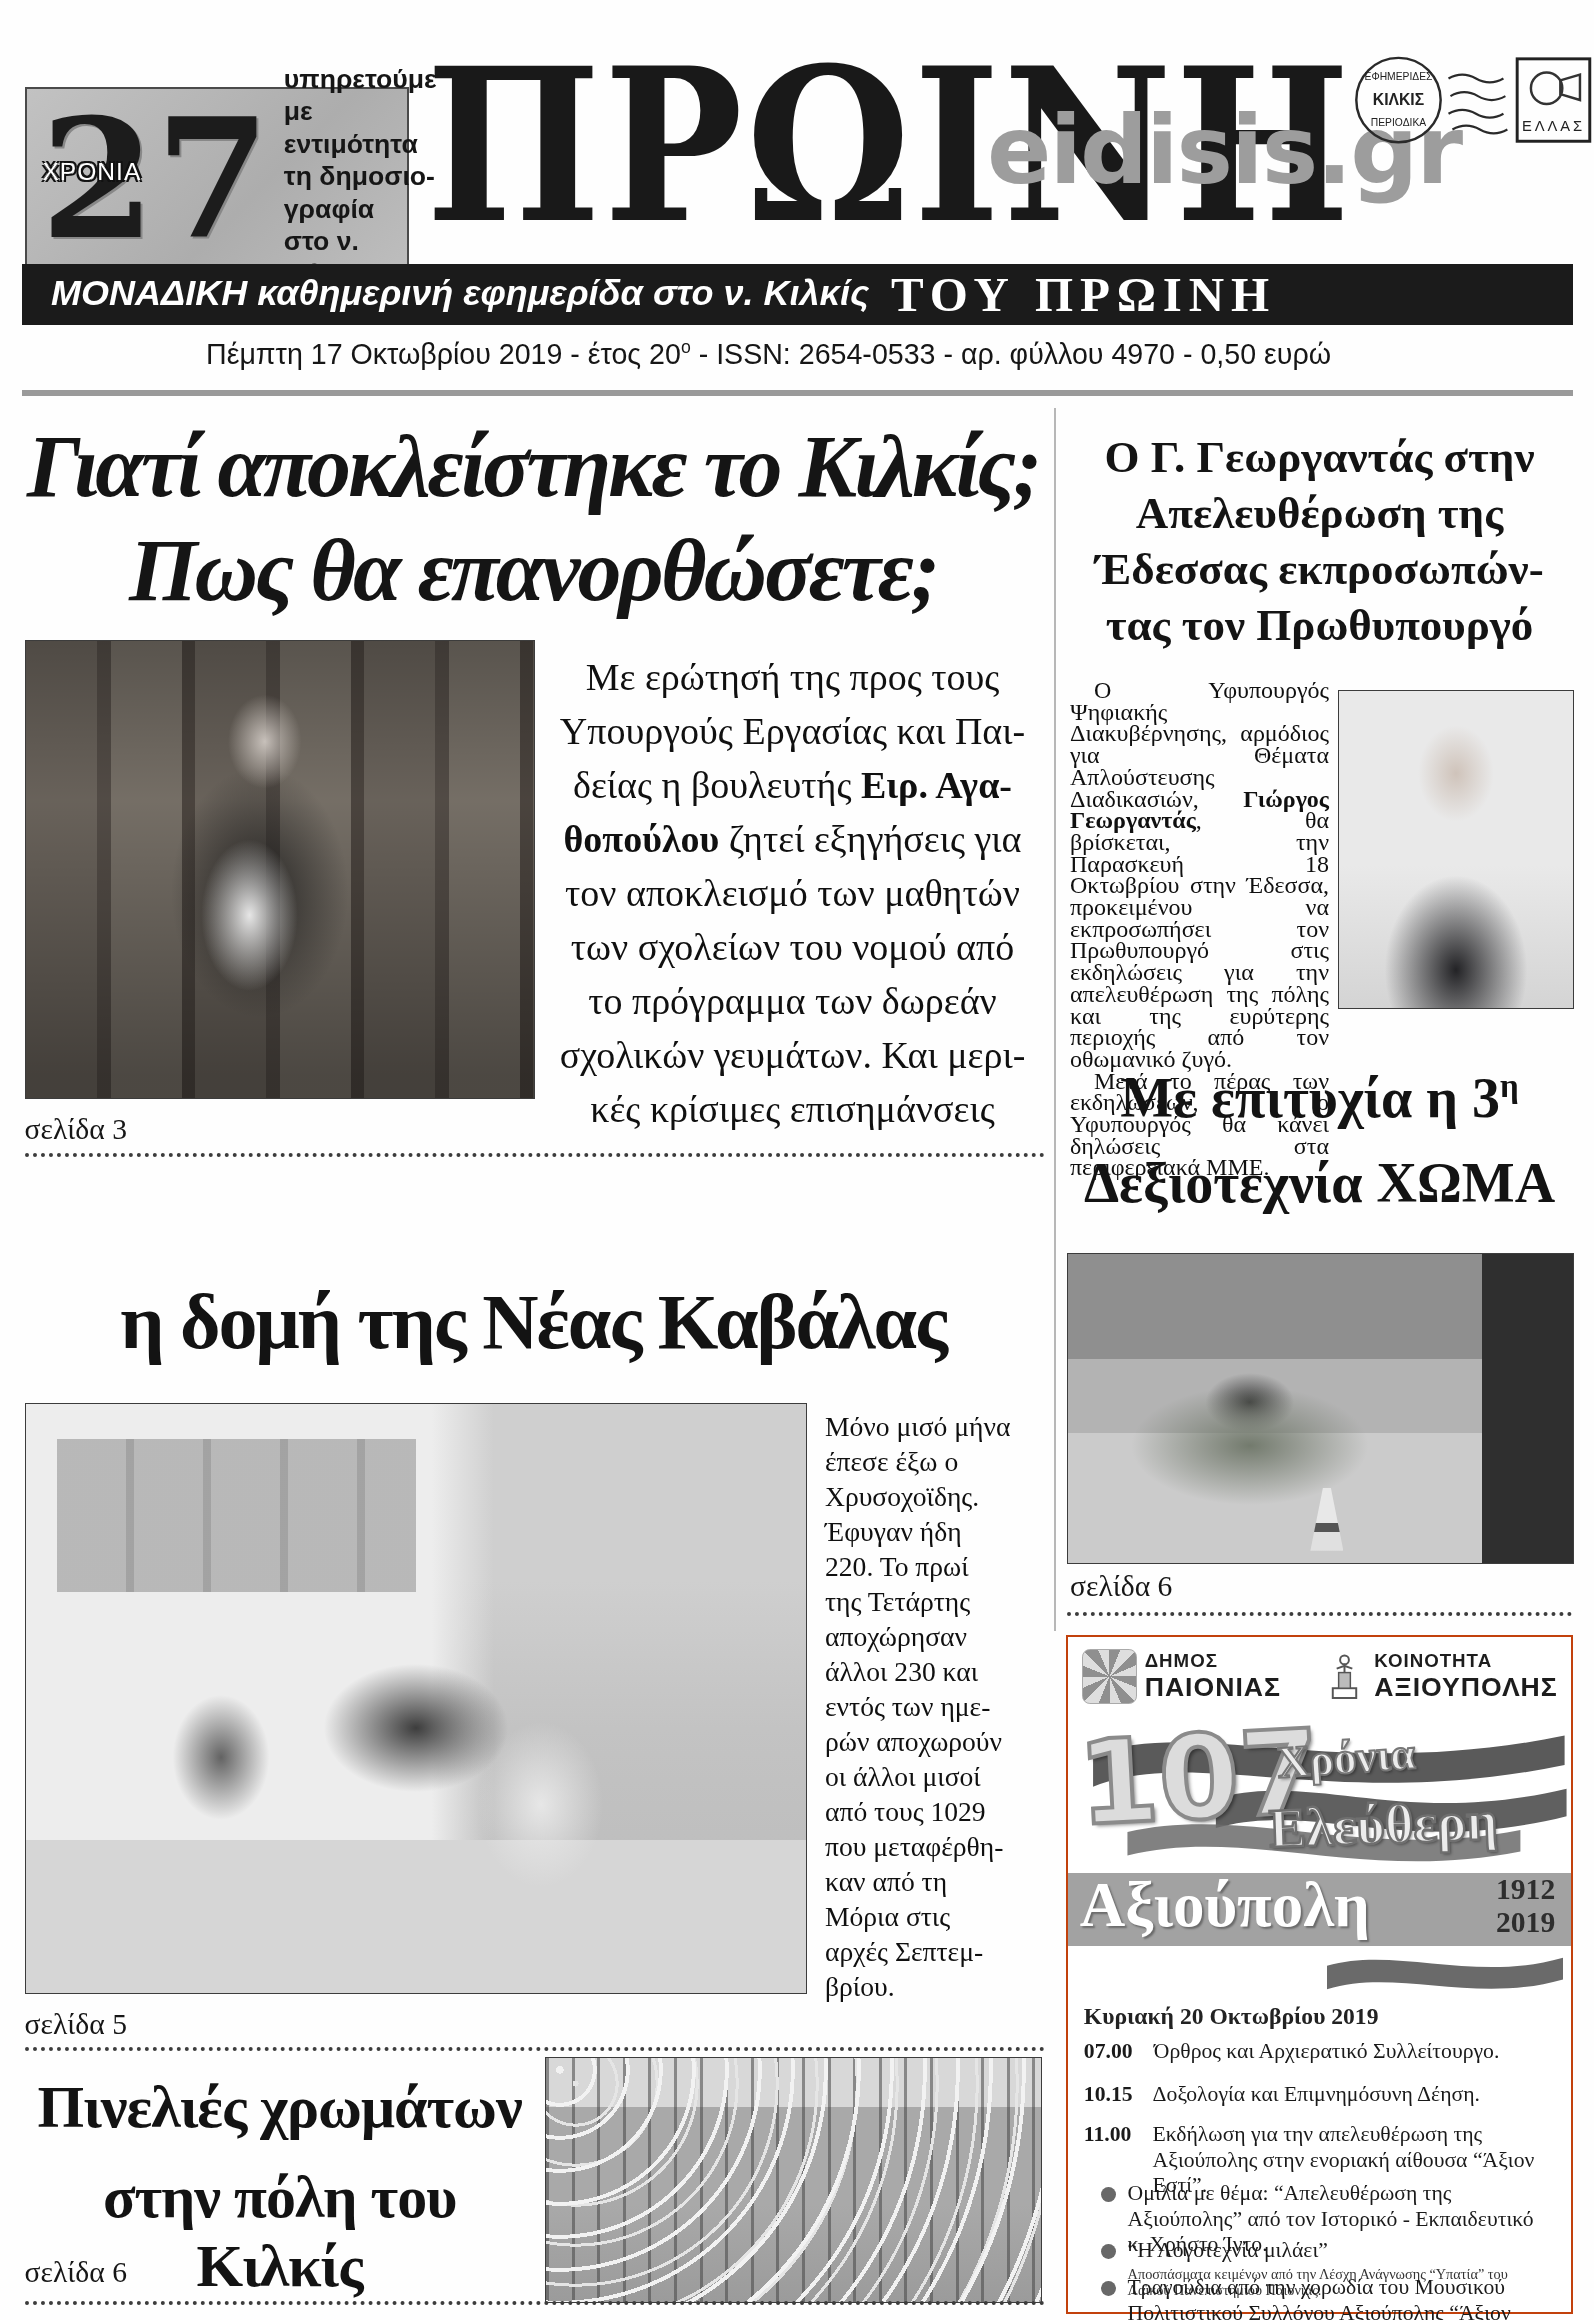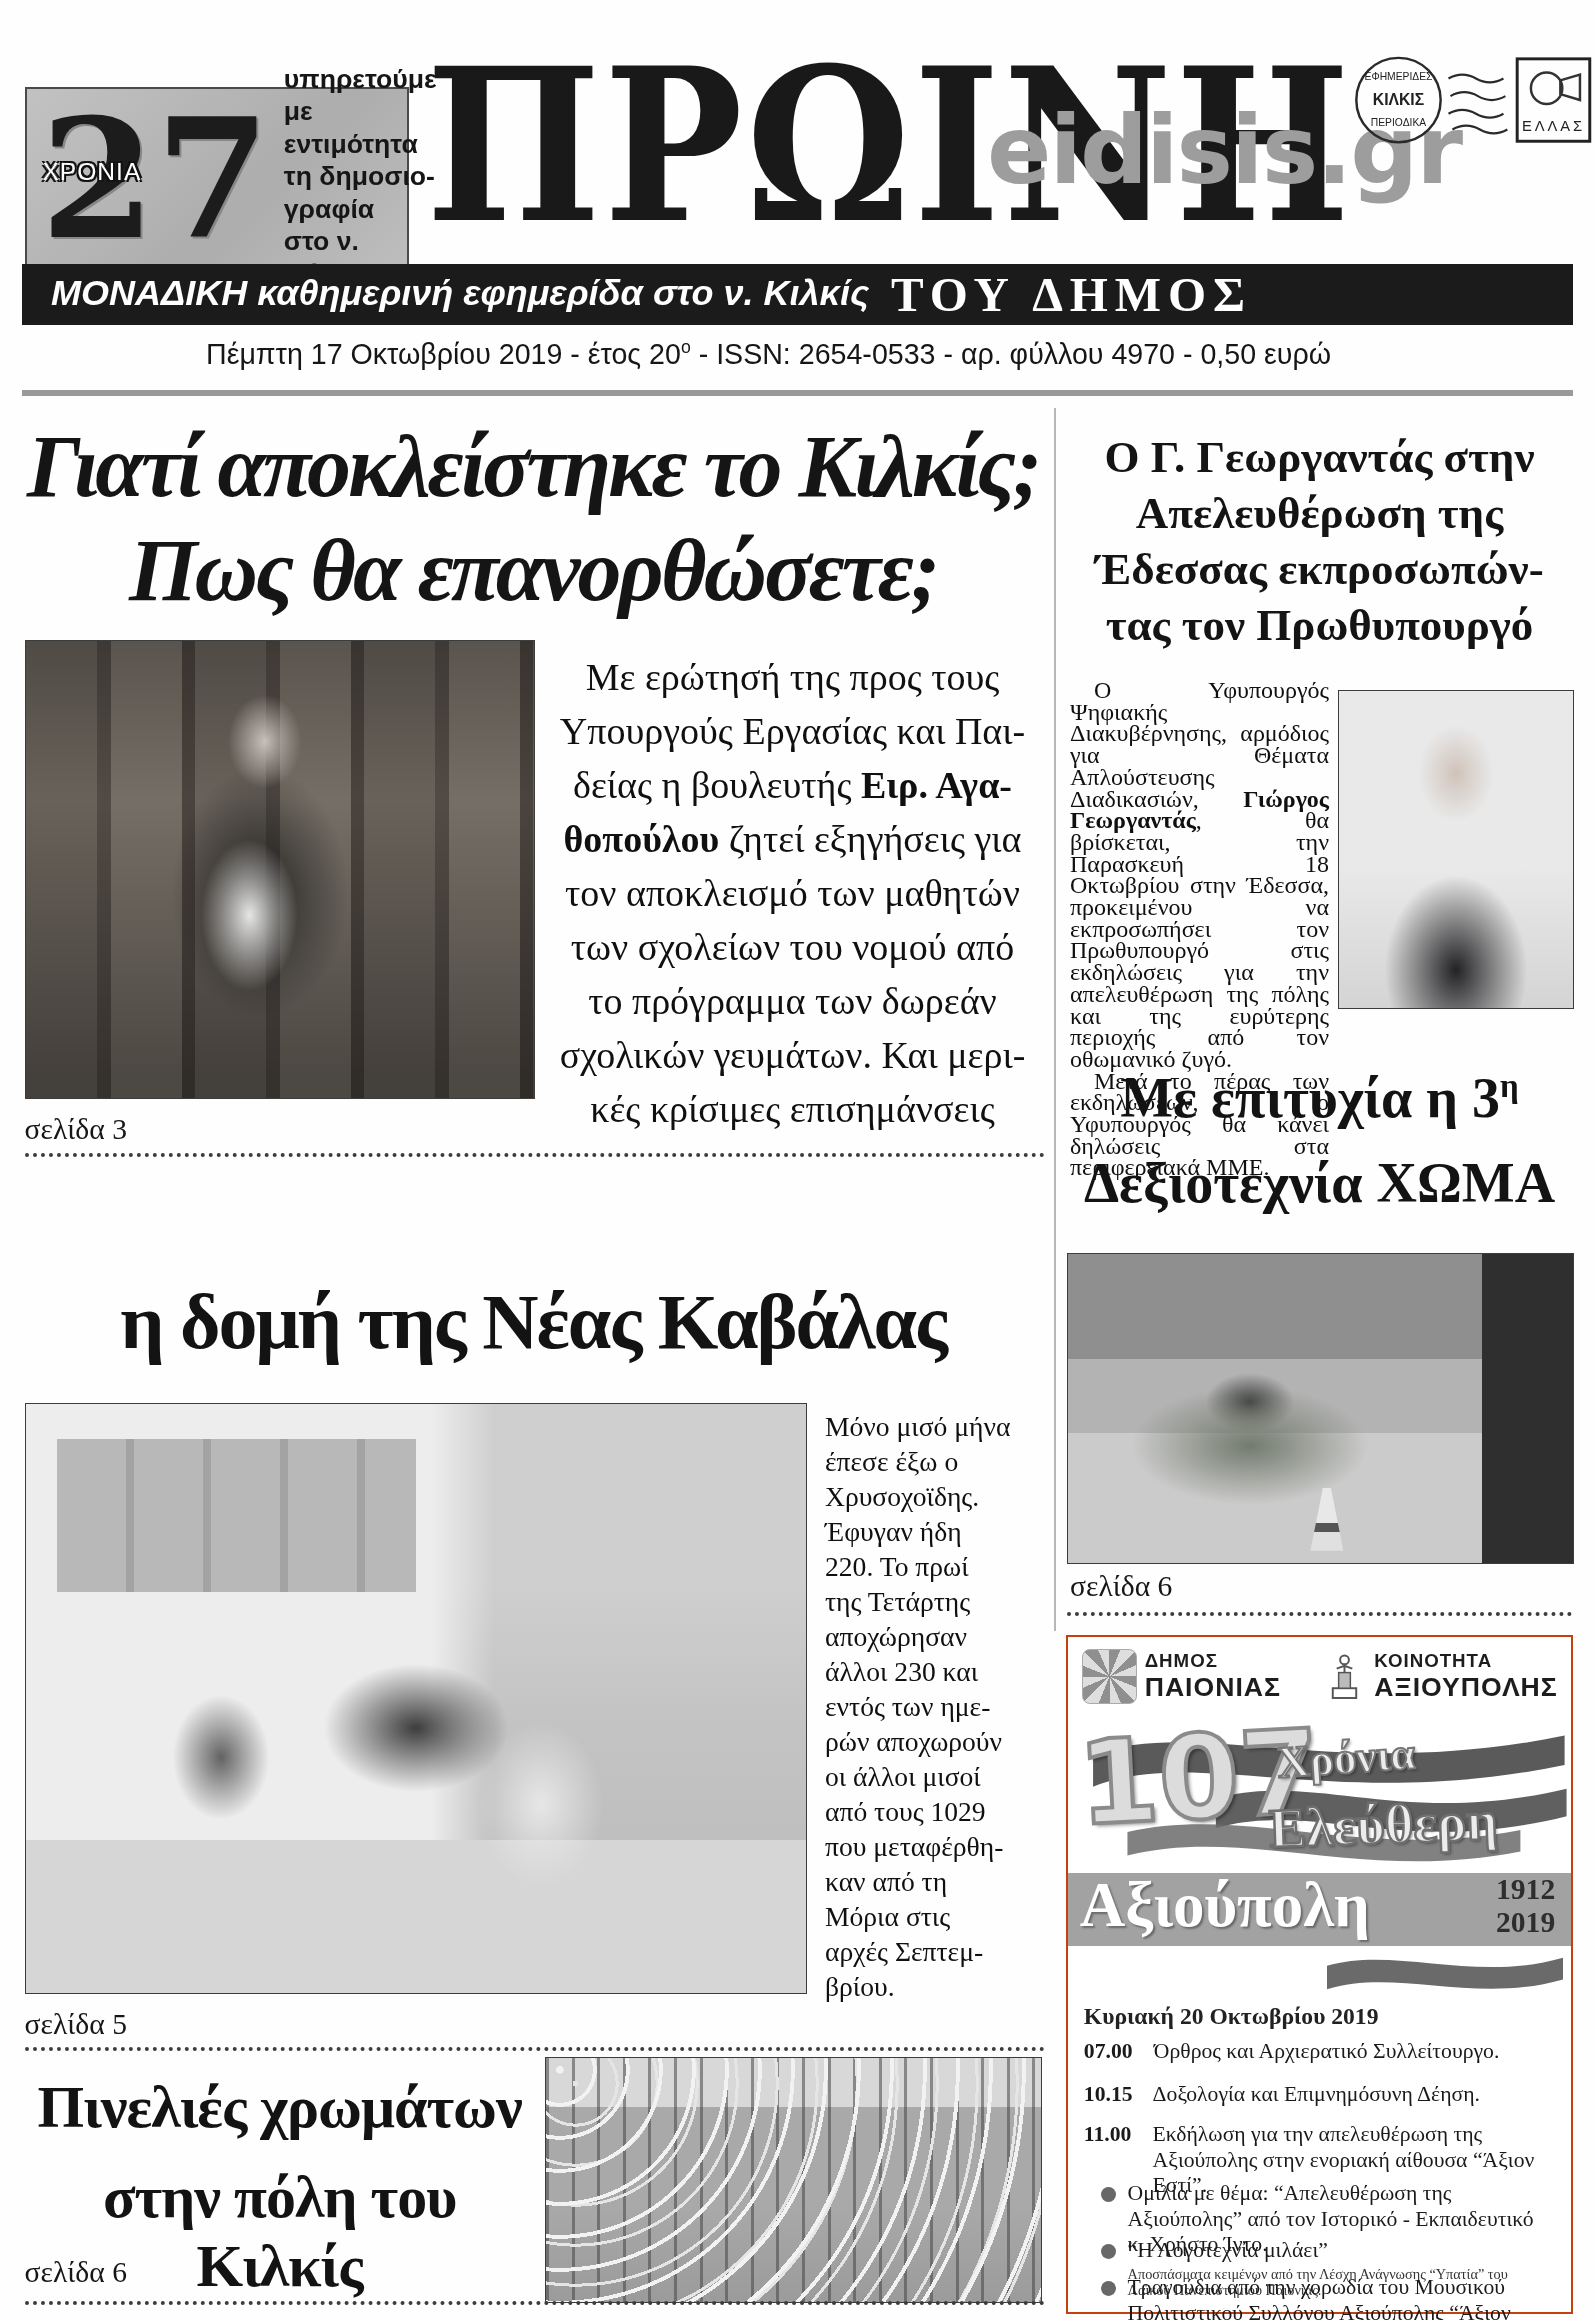--- a/index.html
+++ b/index.html
@@ -175,21 +175,21 @@
     <g>
       <rect x="168" y="8" width="74" height="84" fill="none" stroke="#222" stroke-width="3"></rect>
       <circle cx="198" cy="38" r="16" fill="none" stroke="#333" stroke-width="2.5"></circle>
       <path d="M212 30 l20 -6 v26 l-20 -6 z" fill="none" stroke="#333" stroke-width="2.5"></path>
       <text x="205" y="82" text-anchor="middle" font-size="15" letter-spacing="3" font-family="Liberation Sans, sans-serif" fill="#222">ΕΛΛΑΣ</text>
     </g>
   </svg>
 
   <div id="tagline-bar" class="abs"></div>
   <div id="tagline-left" class="abs">ΜΟΝΑΔΙΚΗ καθημερινή εφημερίδα στο ν. Κιλκίς</div>
-  <div id="tagline-right" class="abs">ΤΟΥ ΔΗΜΟΣ</div>
+  <div id="tagline-right" class="abs">ΤΟΥ ΠΡΩΙΝΗ</div>
 
   <div id="dateline" class="abs"><span>Πέμπτη 17 Οκτωβρίου 2019 - έτος 20</span><sup>ο</sup><span> - ISSN: 2654-0533 - αρ. φύλλου 4970 - 0,50 ευρώ</span></div>
   <div id="header-rule" class="abs"></div>
   <div id="col-divider" class="abs"></div>
 
   <div id="h1-a" class="abs">Γιατί αποκλείστηκε το Κιλκίς;</div>
   <div id="h1-b" class="abs">Πως θα επανορθώσετε;</div>
   <div id="photo1" class="abs photo"></div>
   <div id="body1" class="abs pre"><span>Με ερώτησή της προς τους
 Υπουργούς Εργασίας και Παι-

